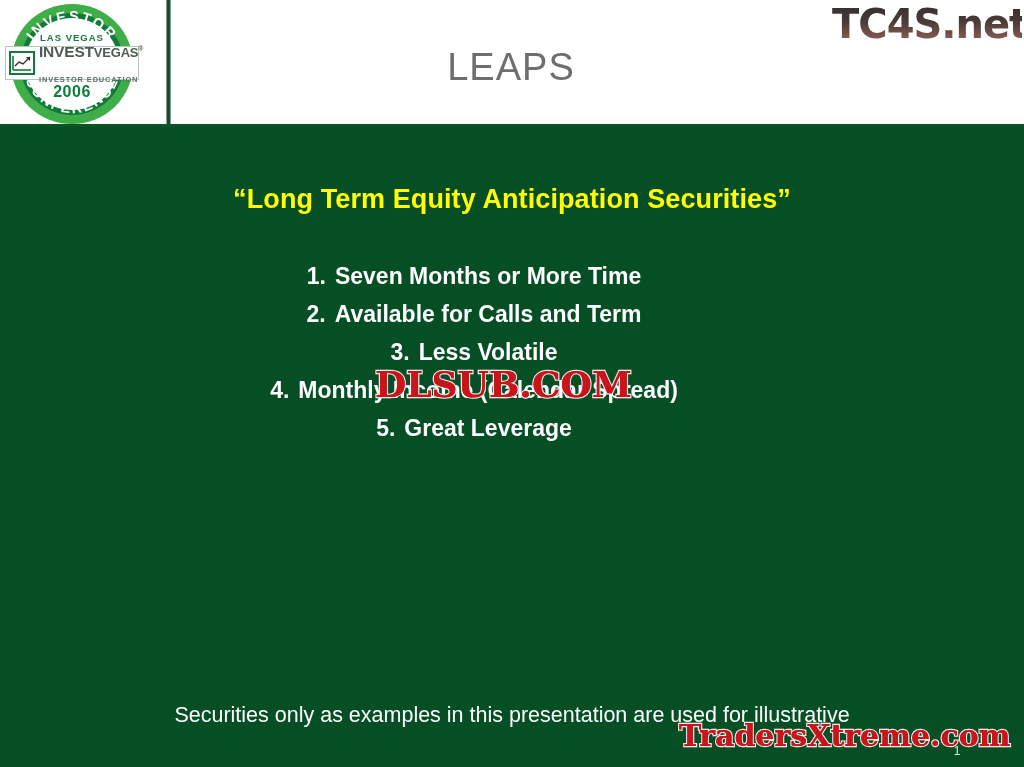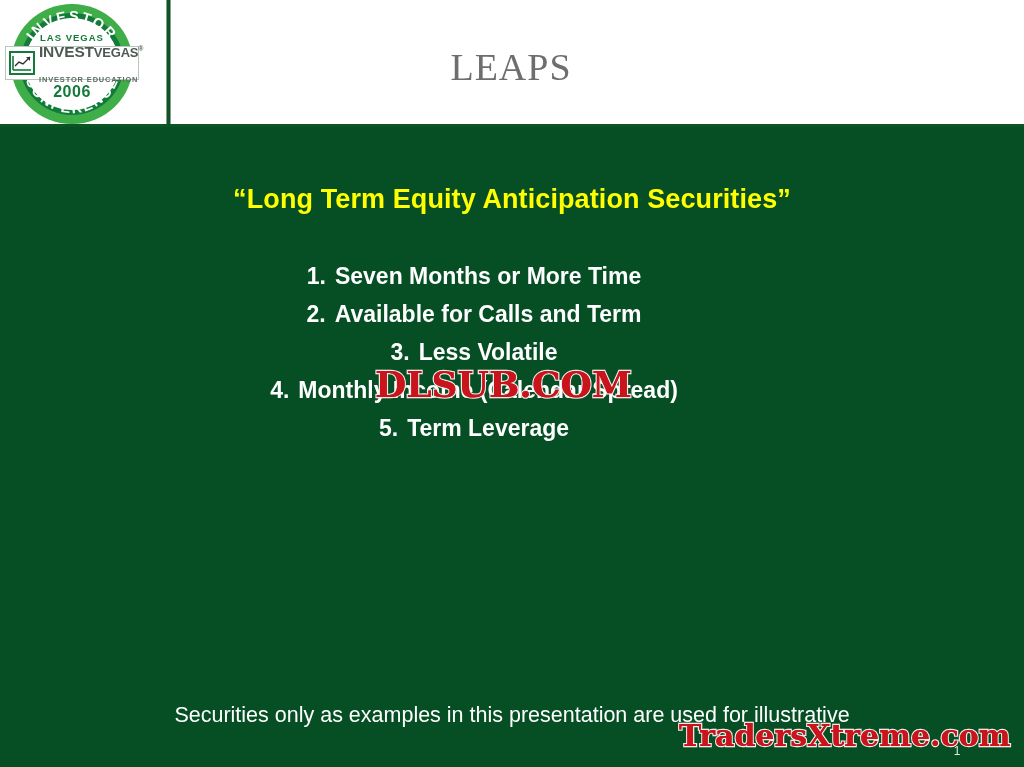--- a/index.html
+++ b/index.html
@@ -171,21 +171,21 @@
     margin-top: 13px;
   }
 
   
   .slide-title {
     position: absolute;
     left: 171px;
     top: 46px;
     width: 680px;
     text-align: center;
-    font-family: Liberation Serif, serif;
+    font-family: Liberation Sans, sans-serif;
     font-size: 38px;
     color: #6e6e6e;
     letter-spacing: 1px;
     line-height: 42px;
   }
 
   
   .tc4s-logo {
     position: absolute;
     left: 832px;
@@ -341,35 +341,47 @@
           <div class="seal-brand-main"><span>INVEST</span><span class="lc">VEGAS</span><span class="reg">®</span></div>
           <div class="seal-brand-sub">INVESTOR EDUCATION</div>
         </div>
       </div>
 
       <div class="seal-year">2006</div>
     </div>
 
     <div class="slide-title">LEAPS</div>
 
+    <div class="tc4s-logo">
+      <svg width="190" height="46" viewBox="0 0 190 46">
+        <defs>
+          <linearGradient id="tcGrad" x1="0" y1="0" x2="0" y2="1">
+            <stop offset="0%" stop-color="#2e2e2e"></stop>
+            <stop offset="45%" stop-color="#4a3b38"></stop>
+            <stop offset="100%" stop-color="#a06a5e"></stop>
+          </linearGradient>
+        </defs>
+        <text x="0" y="36" font-family="DejaVu Sans, sans-serif" font-weight="bold" font-size="40" letter-spacing="-1" fill="url(#tcGrad)">TC4S.net</text>
+      </svg>
+    </div>
 
     <div class="header-vrule"></div>
     <div class="header-rule"></div>
   </div>
 
   <div class="body-panel">
 
     <div class="headline">“Long Term Equity Anticipation Securities”</div>
 
     <ul class="bullet-list">
       <li><span class="num">1.</span><span class="txt">Seven Months or More Time</span></li>
       <li><span class="num">2.</span><span class="txt">Available for Calls and Term</span></li>
       <li><span class="num">3.</span><span class="txt">Less Volatile</span></li>
       <li><span class="num">4.</span><span class="txt">Monthly Income (Calendar Spread)</span></li>
-      <li><span class="num">5.</span><span class="txt">Term Leverage</span></li>
+      <li><span class="num">5.</span><span class="txt">Great Leverage</span></li>
     </ul>
 
   </div>
 
   <div class="disclaimer">
     <div>Securities only as examples in this presentation are used for illustrative</div>
   </div>
 
   <div class="page-number">1</div>
 

